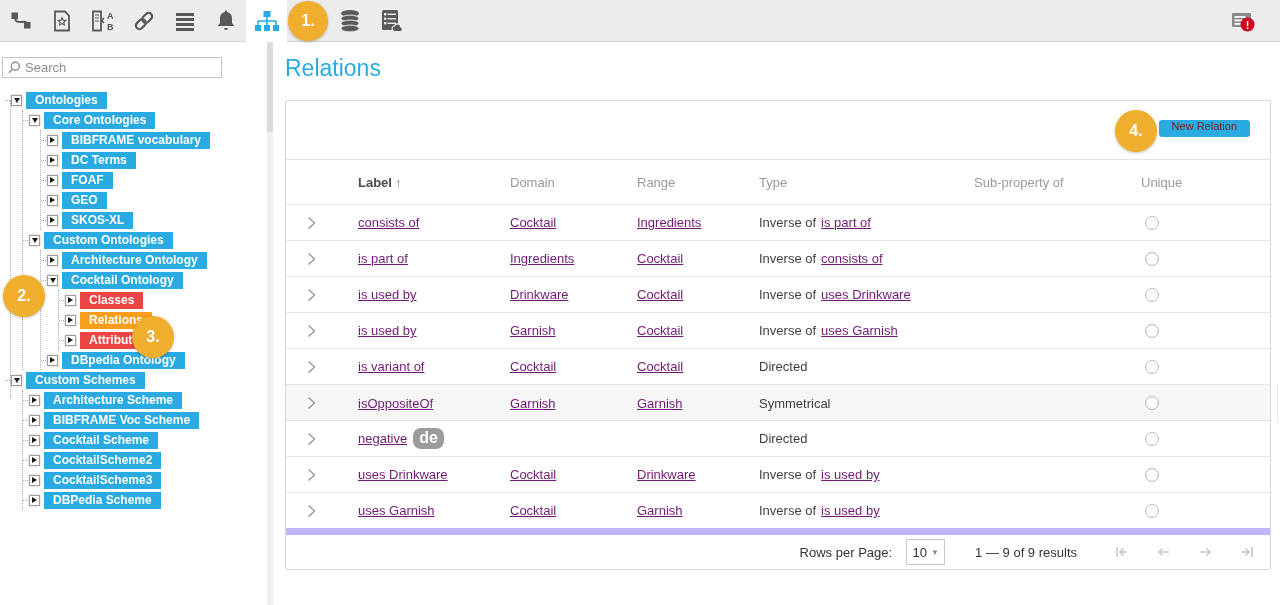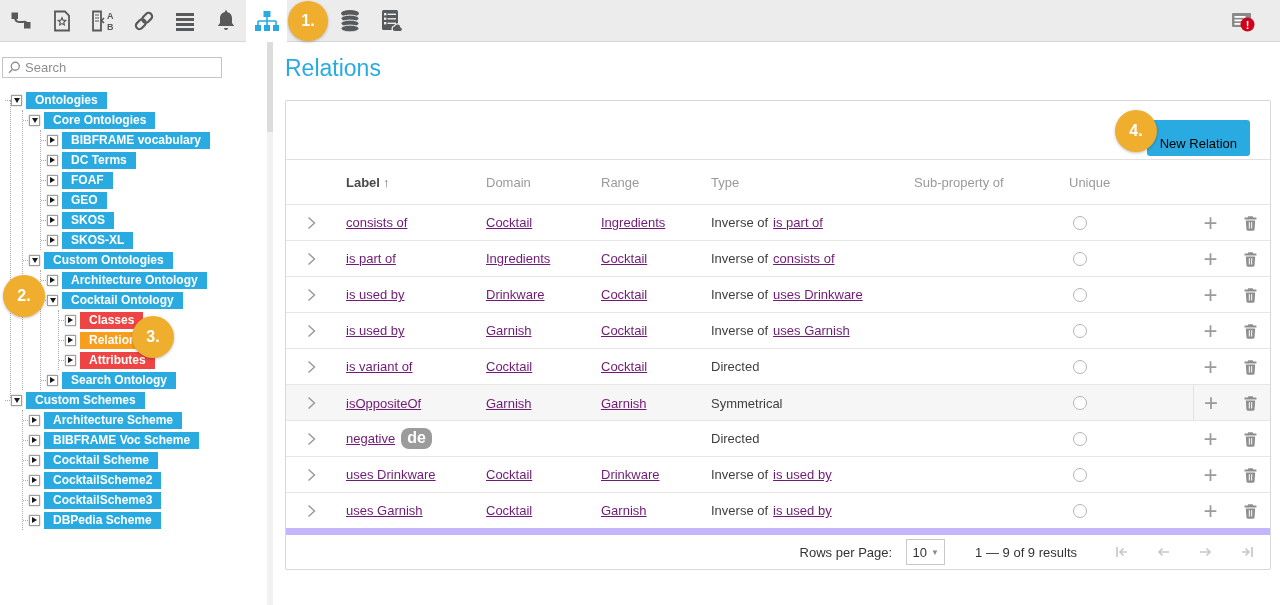--- a/index.html
+++ b/index.html
@@ -43,28 +43,28 @@
   .children { margin-left:17px; border-left:1px dotted #adadad; }
 
   .vdivider { position:absolute; left:267px; top:42px; bottom:0; width:6px; background:#f1f1f1; }
   .vdivider .thumb { position:absolute; top:0; left:0; width:6px; height:90px; background:#dcdcdc; }
 
   
   .page-title { position:absolute; left:285px; top:55px; font-size:23px; font-weight:500; color:#29abe2; }
   .card { position:absolute; left:285px; top:100px; width:986px; height:470px;
     background:#fff; border:1px solid #d8d8d8; border-radius:2px; }
   .card-header { position:relative; height:59px; border-bottom:1px solid #e0e0e0; }
-  .btn-new { position:absolute; right:20px; top:19px; background:#29abe2; color:#000000;
-    font-size:13px; border:none; border-radius:3px; padding:16px 13px 5px; cursor:pointer;
+  .btn-new { position:absolute; right:20px; top:19px; background:#29abe2; color:#7f1d1d;
+    font-size:11px; border:none; border-radius:3px; padding:0 13px 5px; cursor:pointer;
     font-family:"Liberation Sans",sans-serif; }
   .step-4 { position:absolute; left:829px; top:9px; }
   .step-2 { position:absolute; left:3px;  top:233px; }
   .step-3 { position:absolute; left:132px; top:274px; }
 
-  .grid { display:grid; grid-template-columns:50px 140px 115px 110px 203px 155px 134px 35px 44px; align-items:center; }
+  .grid { display:grid; grid-template-columns:50px 140px 115px 110px 203px 155px 134px 35px 44px; align-items:center;gap:12px; }
   .thead { height:44px; font-size:13px; color:#9a9a9a; }
   .thead .hcell { padding-left:10px; }
   .thead .hlabel { color:#4a4a4a; font-weight:bold; }
   .sort-arrow { color:#6d6d6d; font-weight:normal; margin-left:3px; }
   .trow { height:36px; border-top:1px solid #e6e6e6; font-size:13px; color:#3f3f3f; }
   .trow.hl { background:#f6f6f6;text-align:center; }
   .trow.hl .cell-plus { border-left:1px solid #e3e3e3; height:36px; }
   .ccell { display:flex; justify-content:center; align-items:center; height:100%; }
   .tcell { padding-left:10px; display:flex; align-items:center; }
   a.tlink { color:#701a75; text-decoration:underline; cursor:pointer; }
@@ -219,26 +219,20 @@
               <div>
                 <div class="tree-row">
                   <span class="exp collapsed"></span>
                   <span class="pill blue">FOAF</span>
                 </div>
               </div>
               <div>
                 <div class="tree-row">
                   <span class="exp collapsed"></span>
                   <span class="pill blue">GEO</span>
-                </div>
-              </div>
-              <div>
-                <div class="tree-row">
-                  <span class="exp collapsed"></span>
-                  <span class="pill blue">SKOS</span>
                 </div>
               </div>
               <div>
                 <div class="tree-row">
                   <span class="exp collapsed"></span>
                   <span class="pill blue">SKOS-XL</span>
                 </div>
               </div>
             </div>
           </div>
@@ -276,21 +270,21 @@
                     <div class="tree-row">
                       <span class="exp collapsed"></span>
                       <span class="pill purple">Attributes</span>
                     </div>
                   </div>
                 </div>
               </div>
               <div>
                 <div class="tree-row">
                   <span class="exp collapsed"></span>
-                  <span class="pill blue">Search Ontology</span>
+                  <span class="pill blue">DBpedia Ontology</span>
                 </div>
               </div>
             </div>
           </div>
         </div>
       </div>
       <div>
         <div class="tree-row">
           <span class="exp expanded"></span>
           <span class="pill blue">Custom Schemes</span>

